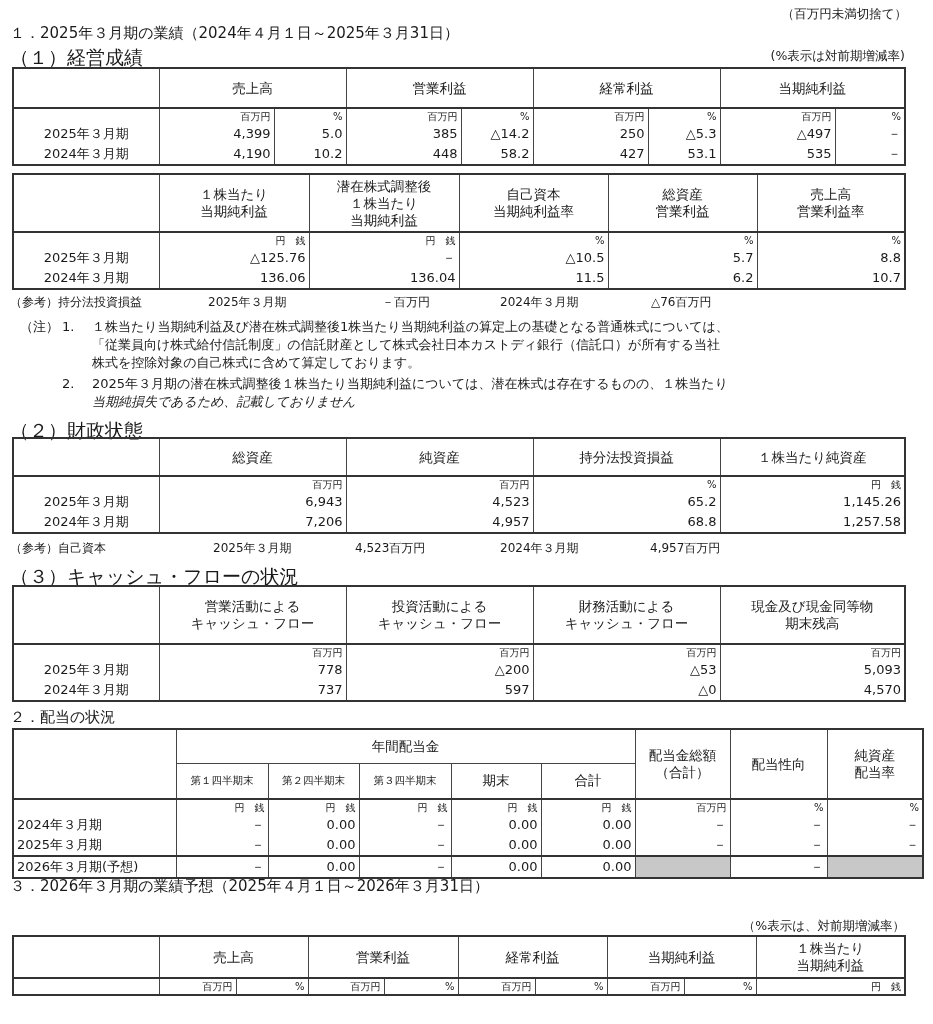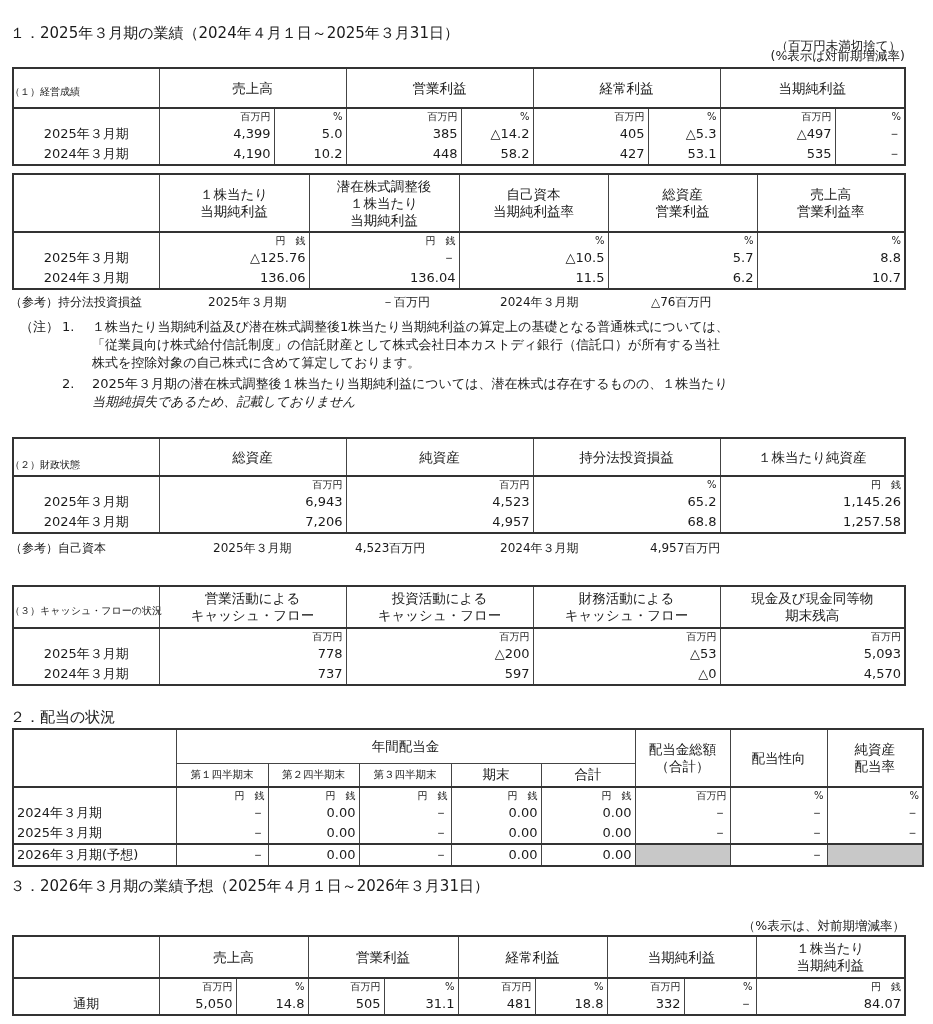--- a/index.html
+++ b/index.html
@@ -3,21 +3,21 @@
 <meta charset="utf-8">
 <style>
   html, body { margin:0; padding:0; background:#ffffff; }
   body {
     width:933px; height:1024px; position:relative; overflow:hidden;
     font-family:"DejaVu Sans", "Liberation Sans", sans-serif;
     color:#1a1a1a;
   }
   .abs { position:absolute; white-space:nowrap; }
   .t-title { font-size:15px; }
-  .t-sub { font-size:10px;margin-top:40px; }
+  .t-sub { font-size:19px; }
   .t-note { font-size:12.5px; }
   .t-small { font-size:12px; }
   table.fin {
     position:absolute; border-collapse:collapse; table-layout:fixed;
     border:2px solid #333; font-size:13px;
   }
   table.fin td {
     padding:0 3px; border-left:1px solid #444; border-right:1px solid #444;
     overflow:hidden; white-space:nowrap; vertical-align:middle;
   }
@@ -26,21 +26,21 @@
   table.fin tr.row td { text-align:right; height:20px; line-height:20px; }
   table.fin td.rowlabel { text-align:center !important; }
   table.fin td.rowlabel-left { text-align:left !important; }
   .gray { background:#c8c8c8; }
   .thick-top td { border-top:2px solid #333 !important; }
   .notes { position:absolute; font-size:13px; line-height:18px; }
 </style>
 </head>
 <body>
 
-<div class="abs t-note" style="right:32px; top:6px;margin-top:32px;">（百万円未満切捨て）</div>
+<div class="abs t-note" style="right:26px; top:6px;">（百万円未満切捨て）</div>
 <div class="abs t-title" style="left:10px; top:24px;">１．2025年３月期の業績（2024年４月１日～2025年３月31日）</div>
 <div class="abs t-sub" style="left:10px; top:45px;">（１）経営成績</div>
 <div class="abs t-note" style="right:28px; top:48px;">(%表示は対前期増減率)</div>
 
 <table class="fin" style="left:12px; top:67px; width:892px;">
   <colgroup>
     <col style="width:146px">
       <col style="width:115px">
       <col style="width:72px">
       <col style="width:115px">
@@ -68,21 +68,21 @@
     <td>%</td>
     <td>百万円</td>
     <td>%</td>
   </tr>
   <tr class="row">
     <td class="rowlabel">2025年３月期</td>
     <td>4,399</td>
     <td>5.0</td>
     <td>385</td>
     <td>△14.2</td>
-    <td>405</td>
+    <td>250</td>
     <td>△5.3</td>
     <td>△497</td>
     <td>－</td>
   </tr>
   <tr class="row">
     <td class="rowlabel">2024年３月期</td>
     <td>4,190</td>
     <td>10.2</td>
     <td>448</td>
     <td>58.2</td>
@@ -222,21 +222,21 @@
 <div class="abs t-sub" style="left:10px; top:564px;">（３）キャッシュ・フローの状況</div>
 <table class="fin" style="left:12px; top:585px; width:892px;">
   <colgroup>
     <col style="width:146px">
       <col style="width:187px">
       <col style="width:187px">
       <col style="width:187px">
       <col style="width:185px">
   </colgroup>
   <tbody>
-      <tr class="hdr" style="height:42px;">
+      <tr class="hdr" style="height:58px;">
     <td></td>
     <td>
           <div>営業活動による</div>
           <div>キャッシュ・フロー</div>
         </td>
     <td>
           <div>投資活動による</div>
           <div>キャッシュ・フロー</div>
         </td>
     <td>
@@ -292,21 +292,21 @@
     <td rowspan="2">
           <div>配当金総額</div>
           <div>（合計）</div>
         </td>
     <td rowspan="2">配当性向</td>
     <td rowspan="2">
           <div>純資産</div>
           <div>配当率</div>
         </td>
   </tr>
-  <tr class="hdr" style="height:24px;">
+  <tr class="hdr" style="height:36px;">
     <td style="font-size:10.5px; padding:0;">第１四半期末</td>
     <td style="font-size:10.5px; padding:0;">第２四半期末</td>
     <td style="font-size:10.5px; padding:0;">第３四半期末</td>
     <td>期末</td>
     <td>合計</td>
   </tr>
   <tr class="unit">
     <td></td>
     <td>円　銭</td>
     <td>円　銭</td>
@@ -385,26 +385,14 @@
     <td>百万円</td>
     <td>%</td>
     <td>百万円</td>
     <td>%</td>
     <td>百万円</td>
     <td>%</td>
     <td>百万円</td>
     <td>%</td>
     <td>円　銭</td>
   </tr>
-  <tr class="row">
-    <td class="rowlabel">通期</td>
-    <td>5,050</td>
-    <td>14.8</td>
-    <td>505</td>
-    <td>31.1</td>
-    <td>481</td>
-    <td>18.8</td>
-    <td>332</td>
-    <td>－</td>
-    <td>84.07</td>
-  </tr>
 </tbody>
   </table>
 
 </body></html>

